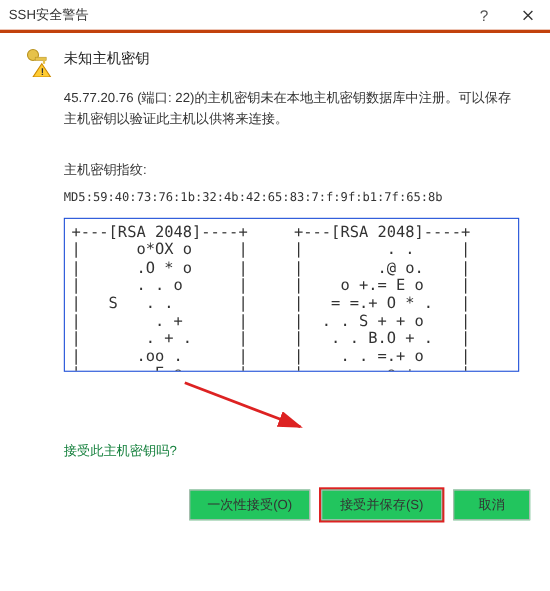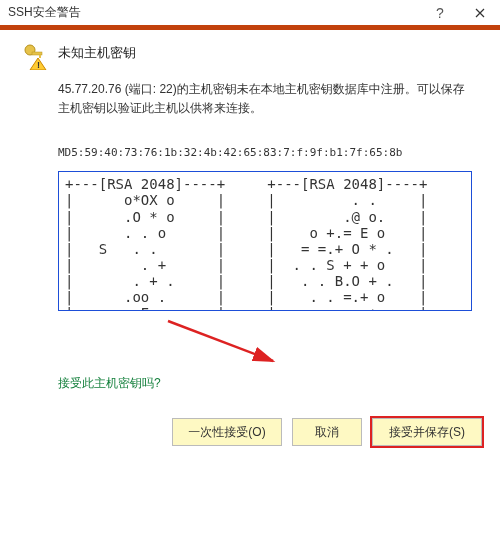--- a/index.html
+++ b/index.html
@@ -7,21 +7,21 @@
       font-family: "Microsoft YaHei", "SimSun", sans-serif;
       font-size: 12px;
       background: #fff;
       width: 500px;
       height: 537px;
       overflow: hidden;
     }
     .titlebar {
       height: 30px;
       background: #fff;
-      border-bottom: 5px solid #c2410c;
+      border-bottom: 3px solid #c2410c;
       display: flex;
       align-items: center;
       padding: 0 0 0 8px;
     }
     .titlebar-title { flex: 1; color: #333; font-size: 12px; }
     .titlebar-btn {
       width: 40px;
       height: 30px;
       display: flex;
       align-items: center;
@@ -60,21 +60,21 @@
     .question { margin-left: 38px; margin-top: 4px; margin-bottom: 16px; color: #15803d; }
     .button-row {
       display: flex;
       gap: 10px;
       padding: 0 18px 10px 58px;
       justify-content: flex-end;
     }
     .btn {
       height: 28px;
       padding: 0 14px;
-      background: #fef9c3;
+      background: #22c55e;
       border: 1px solid #bbb;
       font-size: 12px;
       color: #333;
       min-width: 110px;
       display: flex;
       align-items: center;
       justify-content: center;
     }
     .btn-small { min-width: 70px; }
     .btn-highlight { box-shadow: 0 0 0 2px #d22; }
@@ -101,20 +101,21 @@
         <rect x="19" y="13" width="2" height="3" fill="#e6c24a"></rect>
         <polygon points="18,16 26,28 10,28" fill="#ffcc33" stroke="#cc8800" stroke-width="1"></polygon>
         <text x="17" y="26" font-size="9" fill="#333" font-weight="bold">!</text>
       </svg>
     </div>
     <div class="heading">未知主机密钥</div>
   </div>
 
   <div class="body-text">45.77.20.76 (端口: 22)的主机密钥未在本地主机密钥数据库中注册。可以保存主机密钥以验证此主机以供将来连接。</div>
 
+  <div class="fp-label">主机密钥指纹:</div>
   <div class="fp-line">MD5:59:40:73:76:1b:32:4b:42:65:83:7:f:9f:b1:7f:65:8b</div>
 
   <div class="ascii-box">+---[RSA 2048]----+     +---[RSA 2048]----+
 |      o*OX o     |     |         . .     |
 |      .O * o     |     |        .@ o.    |
 |      . . o      |     |    o +.= E o    |
 |   S   . .       |     |   = =.+ O * .   |
 |        . +      |     |  . . S + + o    |
 |       . + .     |     |   . . B.O + .   |
 |      .oo .      |     |    . . =.+ o    |
@@ -131,15 +132,15 @@
       </defs>
       <line x1="10" y1="10" x2="115" y2="50" stroke="#d22" stroke-width="2.5" marker-end="url(#ah)"></line>
     </svg>
   </div>
 
   <div class="question">接受此主机密钥吗?</div>
 </div>
 
 <div class="button-row">
   <button class="btn">一次性接受(O)</button>
+  <button class="btn btn-highlight">接受并保存(S)</button>
   <button class="btn btn-small">取消</button>
-  <button class="btn btn-highlight">接受并保存(S)</button>
 </div>
 
 </body></html>

